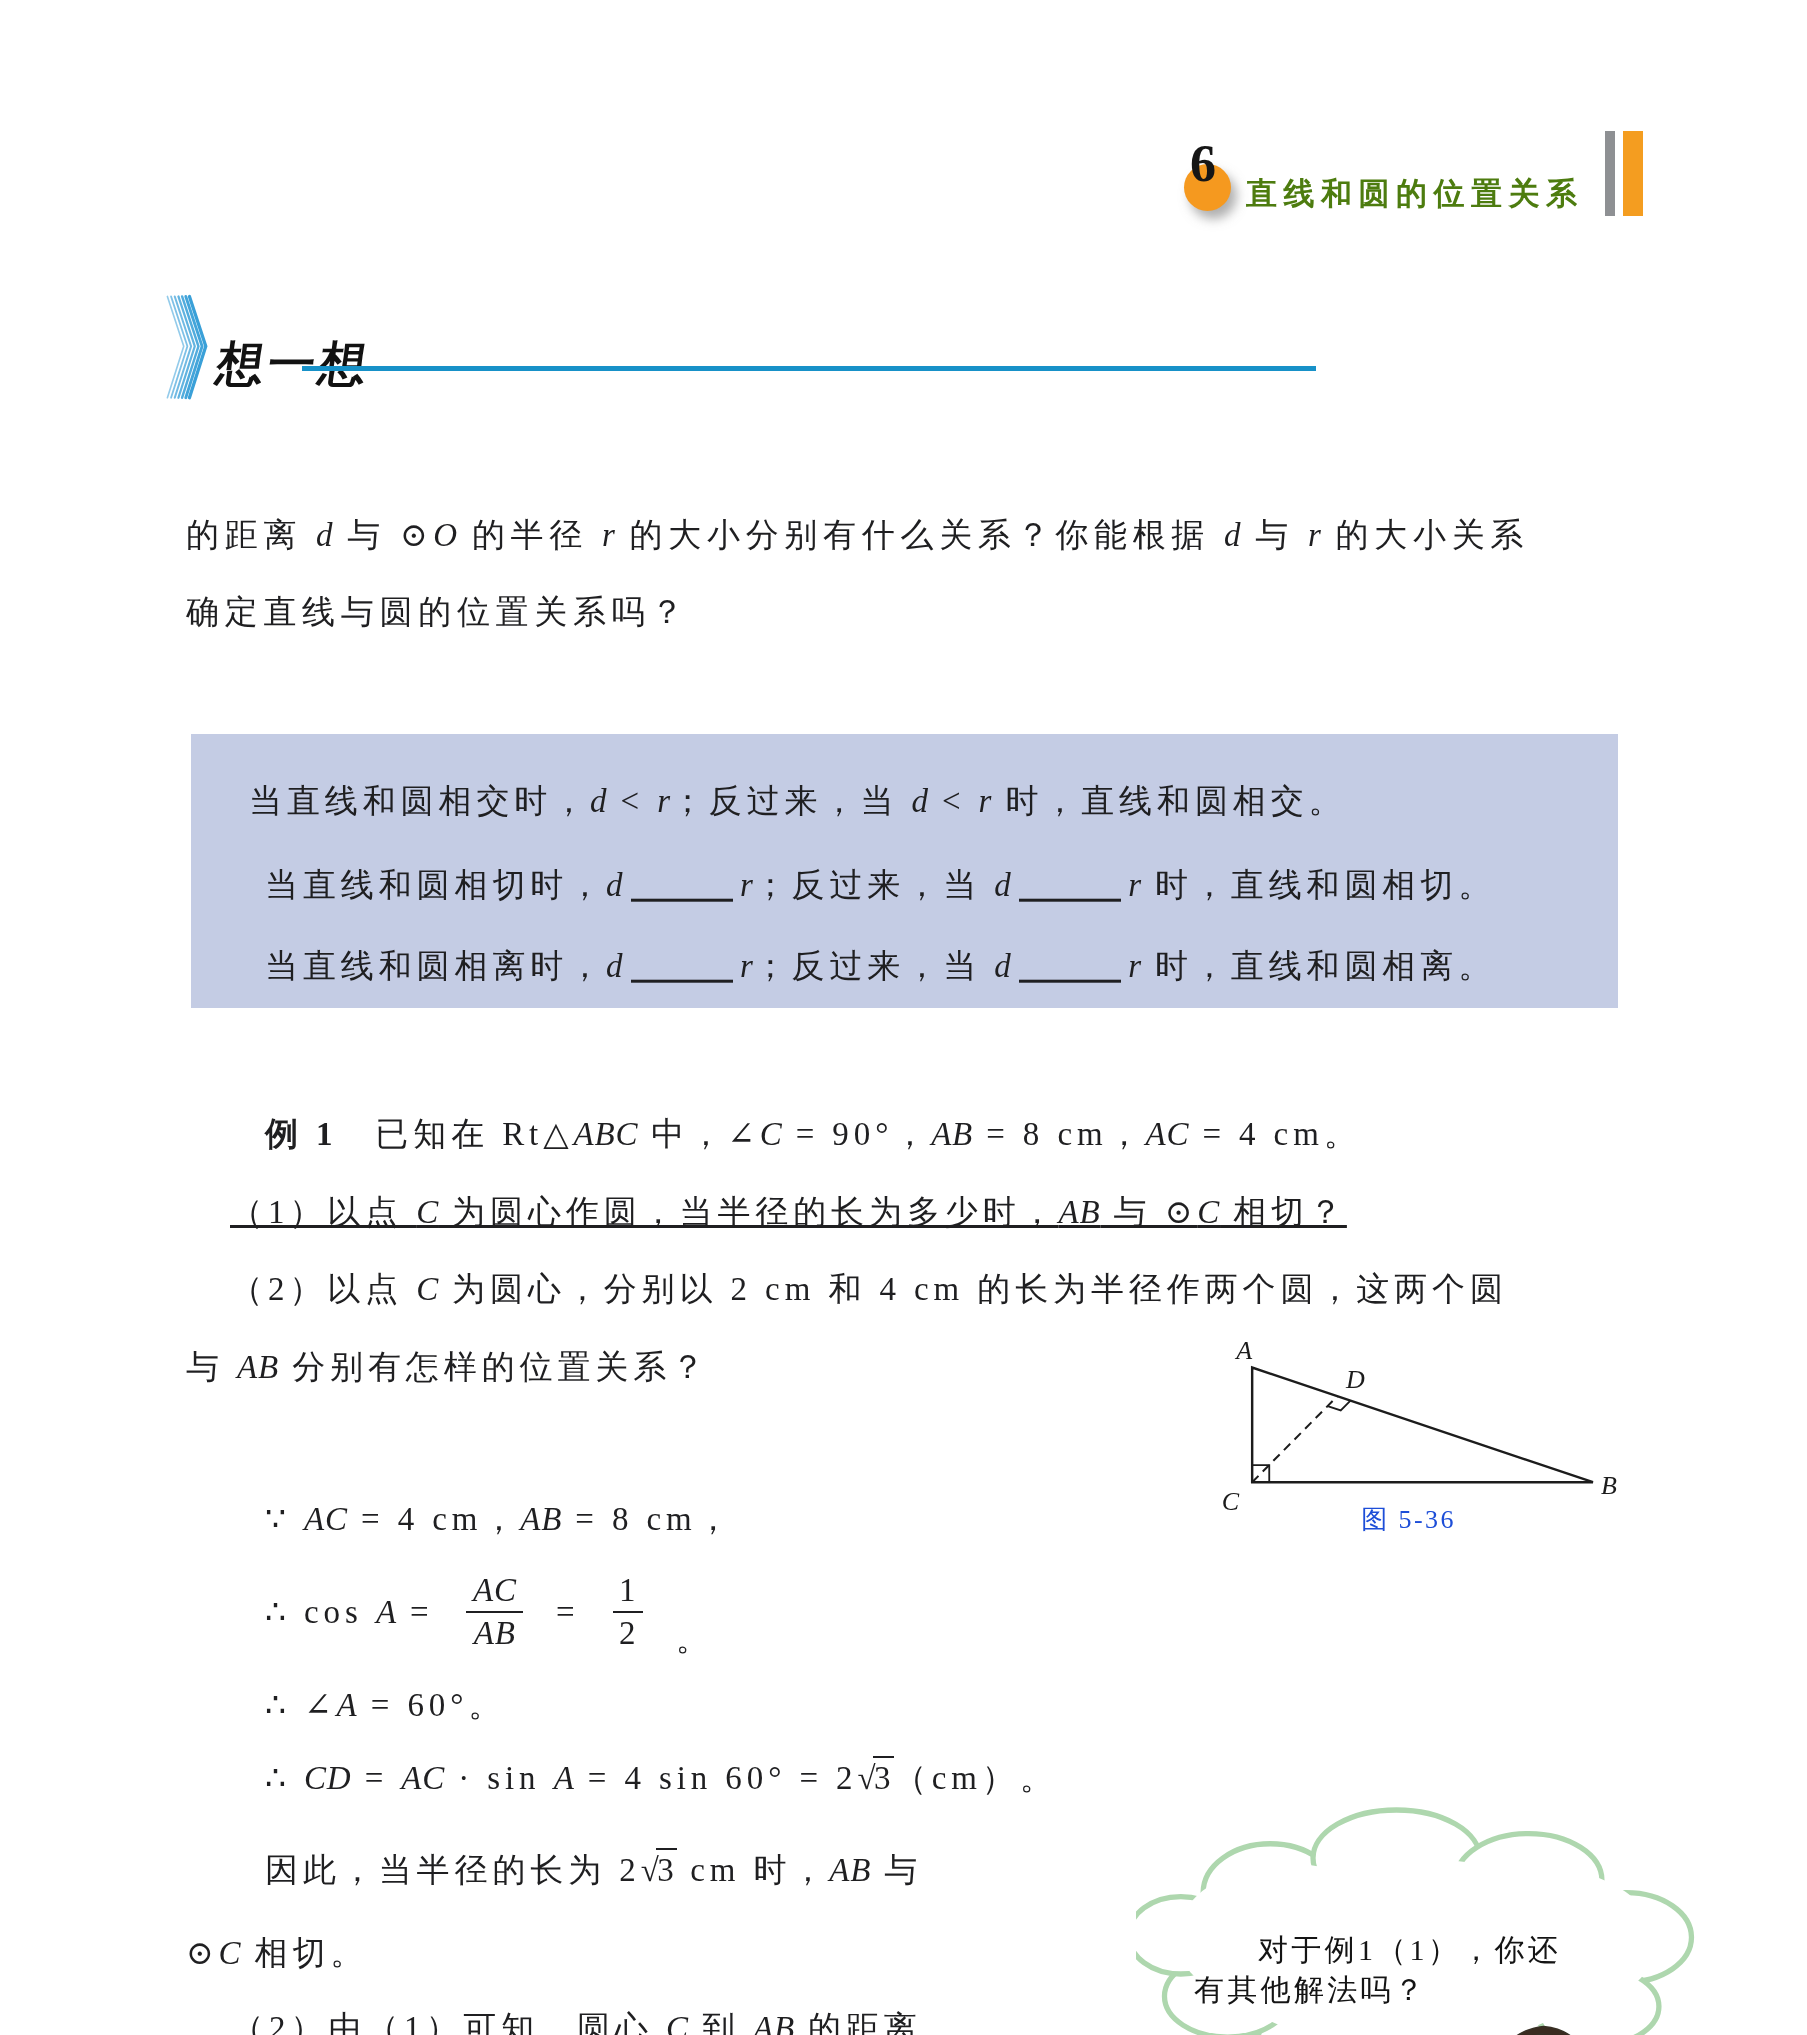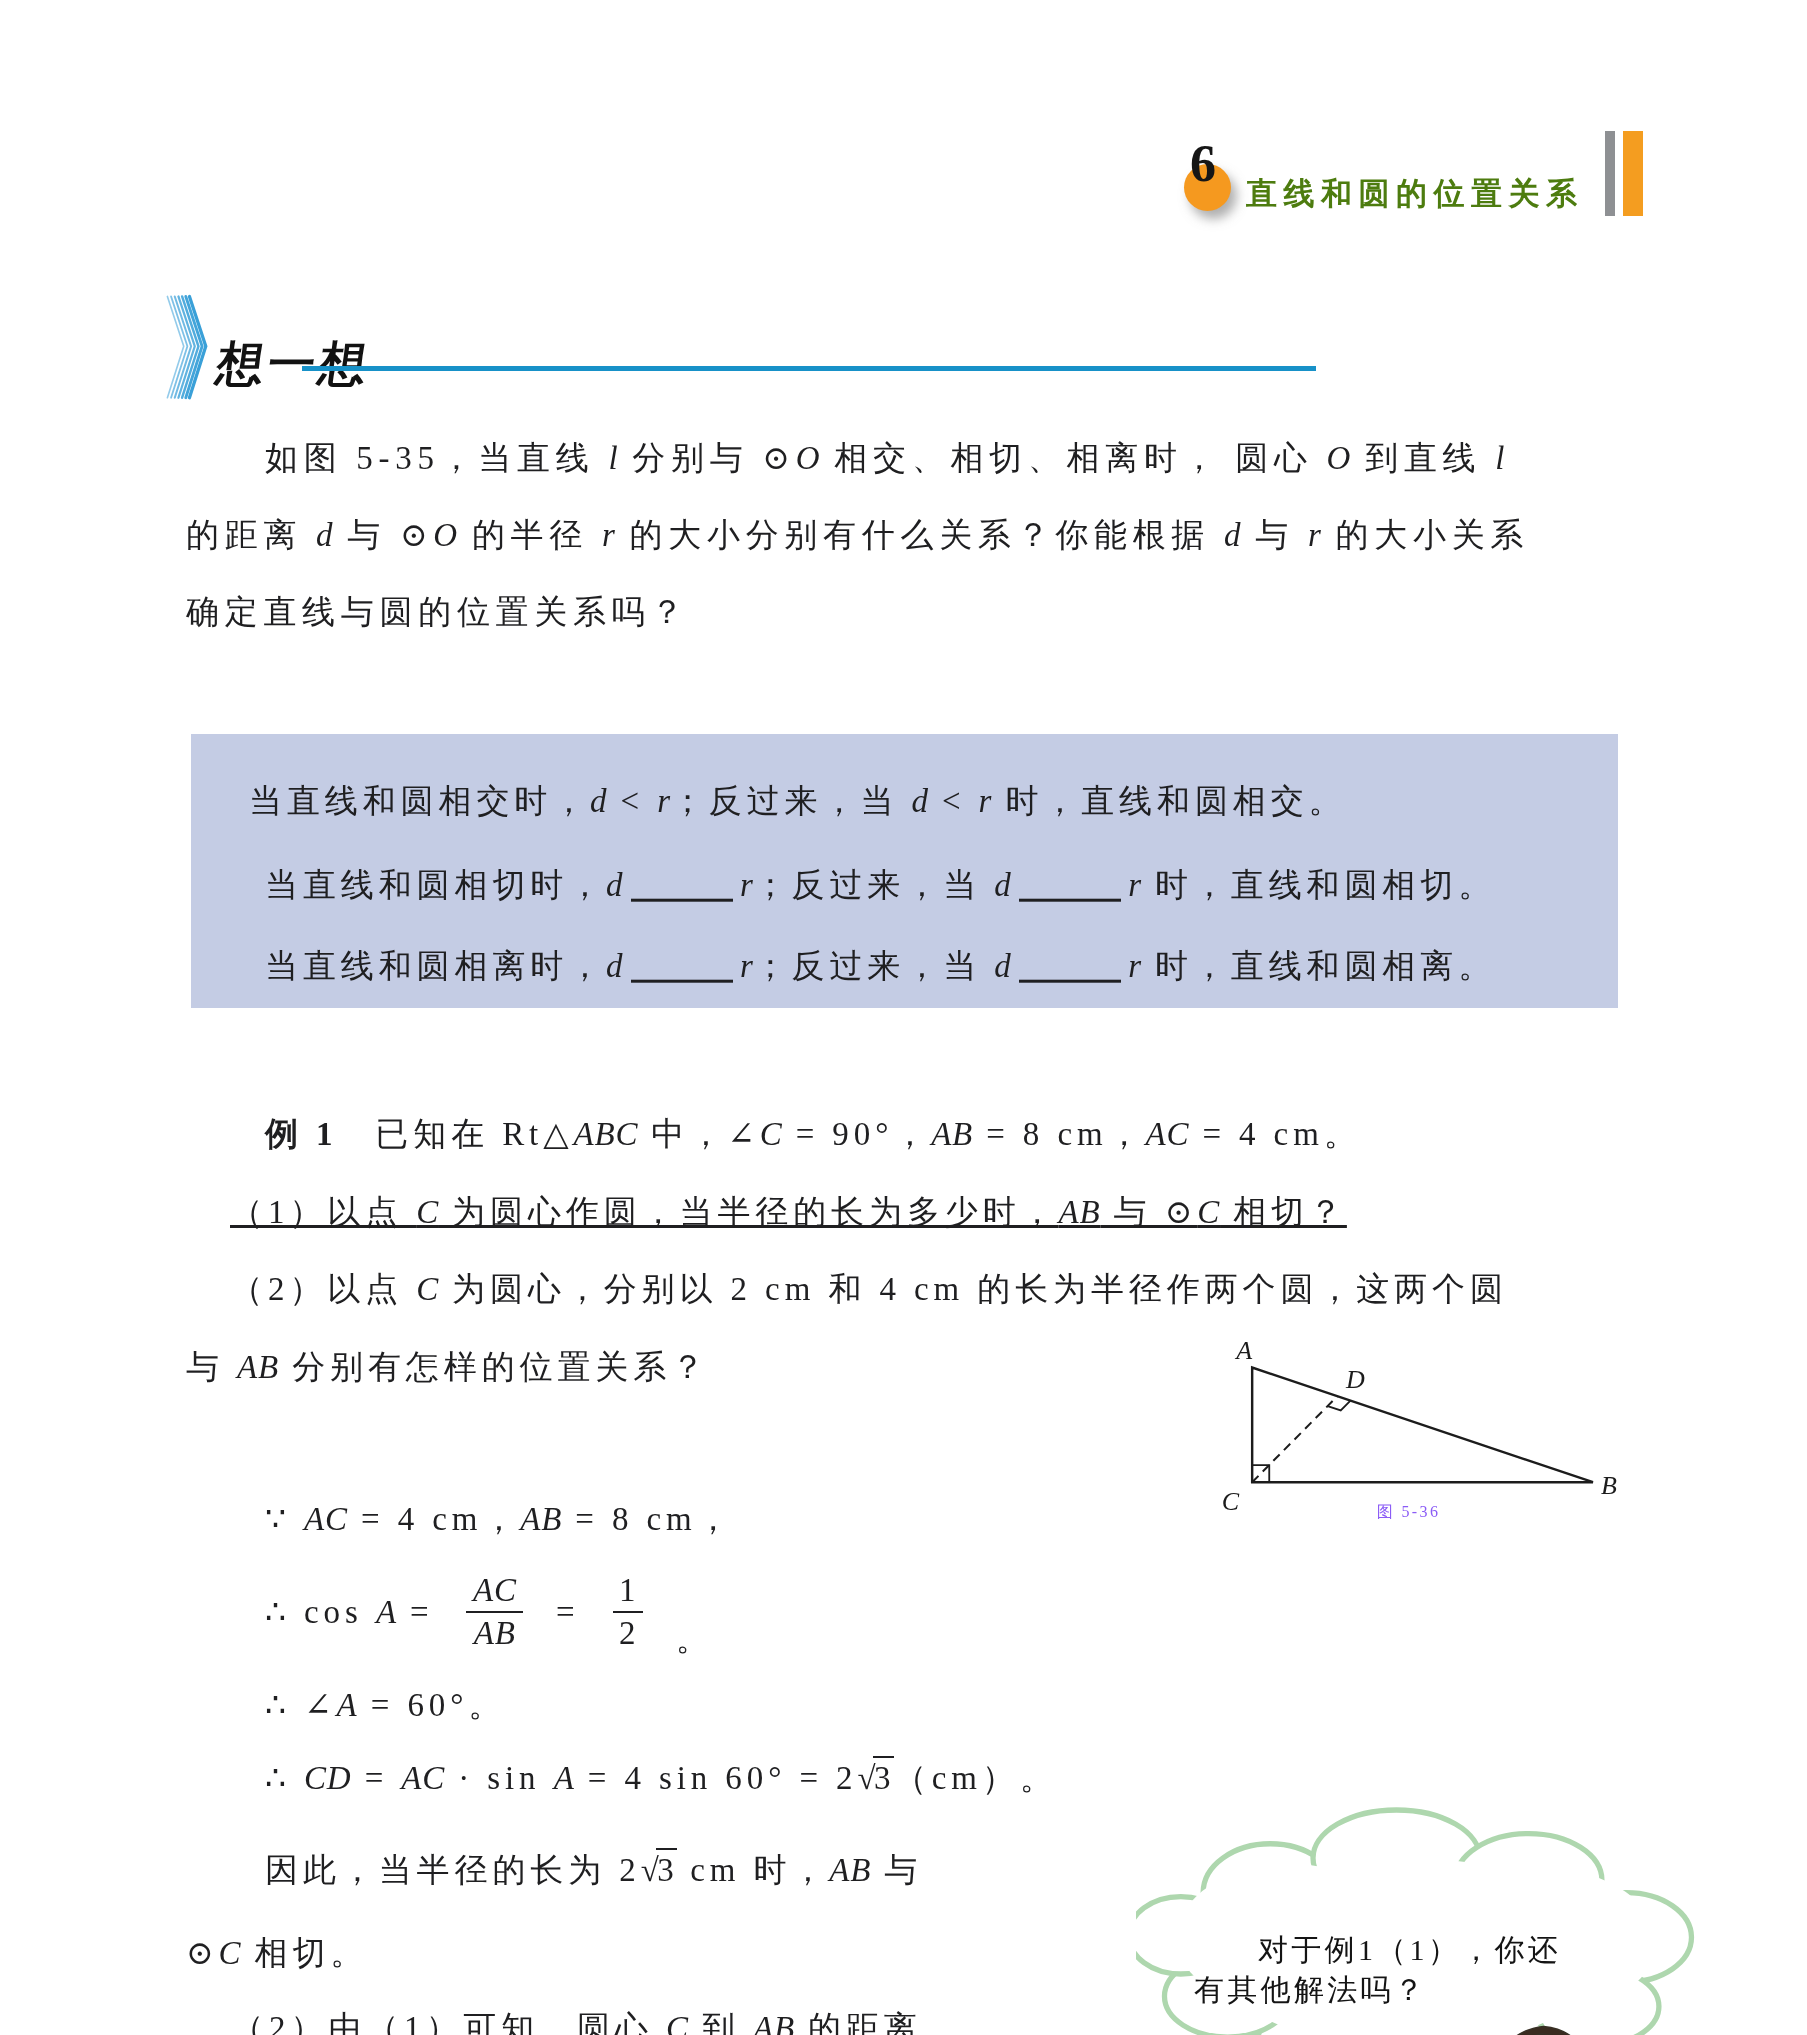--- a/index.html
+++ b/index.html
@@ -39,21 +39,21 @@
   
   .hl-box{left:191px;top:734px;width:1427px;height:274px;background:#c4cce4;}
 
   
   .flexline{display:flex;align-items:center;gap:28px;}
   .frac{display:inline-block;vertical-align:middle;text-align:center;margin:0 4.9px;line-height:1.06;letter-spacing:0.8px;}
   .frac .num{display:block;border-bottom:2.8px solid currentColor;padding:0 6.5px 3.3px;}
   .frac .den{display:block;padding-top:3.3px;}
   .frac-end{align-self:flex-end;}
 
-  .fig-caption{left:1335px;top:1502px;width:147px;text-align:center;font-size:16px;letter-spacing:2.4px;color:#8b5cf6;}
+  .fig-caption{left:1335px;top:1502px;width:147px;text-align:center;font-size:26px;letter-spacing:2.4px;color:#1d4ed8;}
 
   .bubble-line{font-size:30px;letter-spacing:3.3px;color:#141414;}
 
   svg text{font-family:"Liberation Serif","DejaVu Serif",serif;}
 </style>
 </head>
 <body>
 
 <div id="page">
 
@@ -70,21 +70,20 @@
       <polyline points="26,6 66,128 26,254" stroke-width="5" opacity="0.72"></polyline>
       <polyline points="35,6 75,128 35,254" stroke-width="5.5" opacity="0.8"></polyline>
       <polyline points="44,6 84,128 44,254" stroke-width="6" opacity="0.88"></polyline>
       <polyline points="53,6 93,128 53,254" stroke-width="7" opacity="0.95"></polyline>
       <polyline points="62,6 102,128 62,254" stroke-width="8"></polyline>
     </g>
   </svg>
   <div class="abs think-heading">想一想</div>
   <div class="abs teal-rule"></div>
 
-  <div class="line think-line" style="left:265px;top:439px;"><span>如图 5-35，当直线 </span><span class="it">l</span><span> 分别与 ⊙</span><span class="it">O</span><span> 相交、相切、相离时， 圆心 </span><span class="it">O</span><span> 到直线 </span><span class="it">l</span></div>
   <div class="line think-line" style="left:186px;top:516px;"><span>的距离 </span><span class="it">d</span><span> 与 ⊙</span><span class="it">O</span><span> 的半径 </span><span class="it">r</span><span> 的大小分别有什么关系？你能根据 </span><span class="it">d</span><span> 与 </span><span class="it">r</span><span> 的大小关系</span></div>
   <div class="line think-line" style="left:186px;top:593px;"><span>确定直线与圆的位置关系吗？</span></div>
 
   <div class="abs hl-box"></div>
   <div class="line" style="left:249px;top:782px;"><span>当直线和圆相交时，</span><span class="it">d</span><span> &lt; </span><span class="it">r</span><span>；反过来，当 </span><span class="it">d</span><span> &lt; </span><span class="it">r</span><span> 时，直线和圆相交。</span></div>
   <div class="line" style="left:265px;top:944px;"><span>当直线和圆相离时，</span><span class="it">d</span><span class="blank"></span><span class="it">r</span><span>；反过来，当 </span><span class="it">d</span><span class="blank"></span><span class="it">r</span><span> 时，直线和圆相离。</span></div>
   <div class="line" style="left:265px;top:863px;"><span>当直线和圆相切时，</span><span class="it">d</span><span class="blank"></span><span class="it">r</span><span>；反过来，当 </span><span class="it">d</span><span class="blank"></span><span class="it">r</span><span> 时，直线和圆相切。</span></div>
 
   <div class="line" style="left:265px;top:1115px;"><span class="bd">例 1</span><span>　已知在 Rt△</span><span class="it">ABC</span><span> 中，∠</span><span class="it">C</span><span> = 90°，</span><span class="it">AB</span><span> = 8 cm，</span><span class="it">AC</span><span> = 4 cm。</span></div>
   <div class="line" style="left:230px;top:1193px;text-decoration:underline;"><span>（1）以点 </span><span class="it">C</span><span> 为圆心作圆，当半径的长为多少时，</span><span class="it">AB</span><span> 与 ⊙</span><span class="it">C</span><span> 相切？</span></div>

